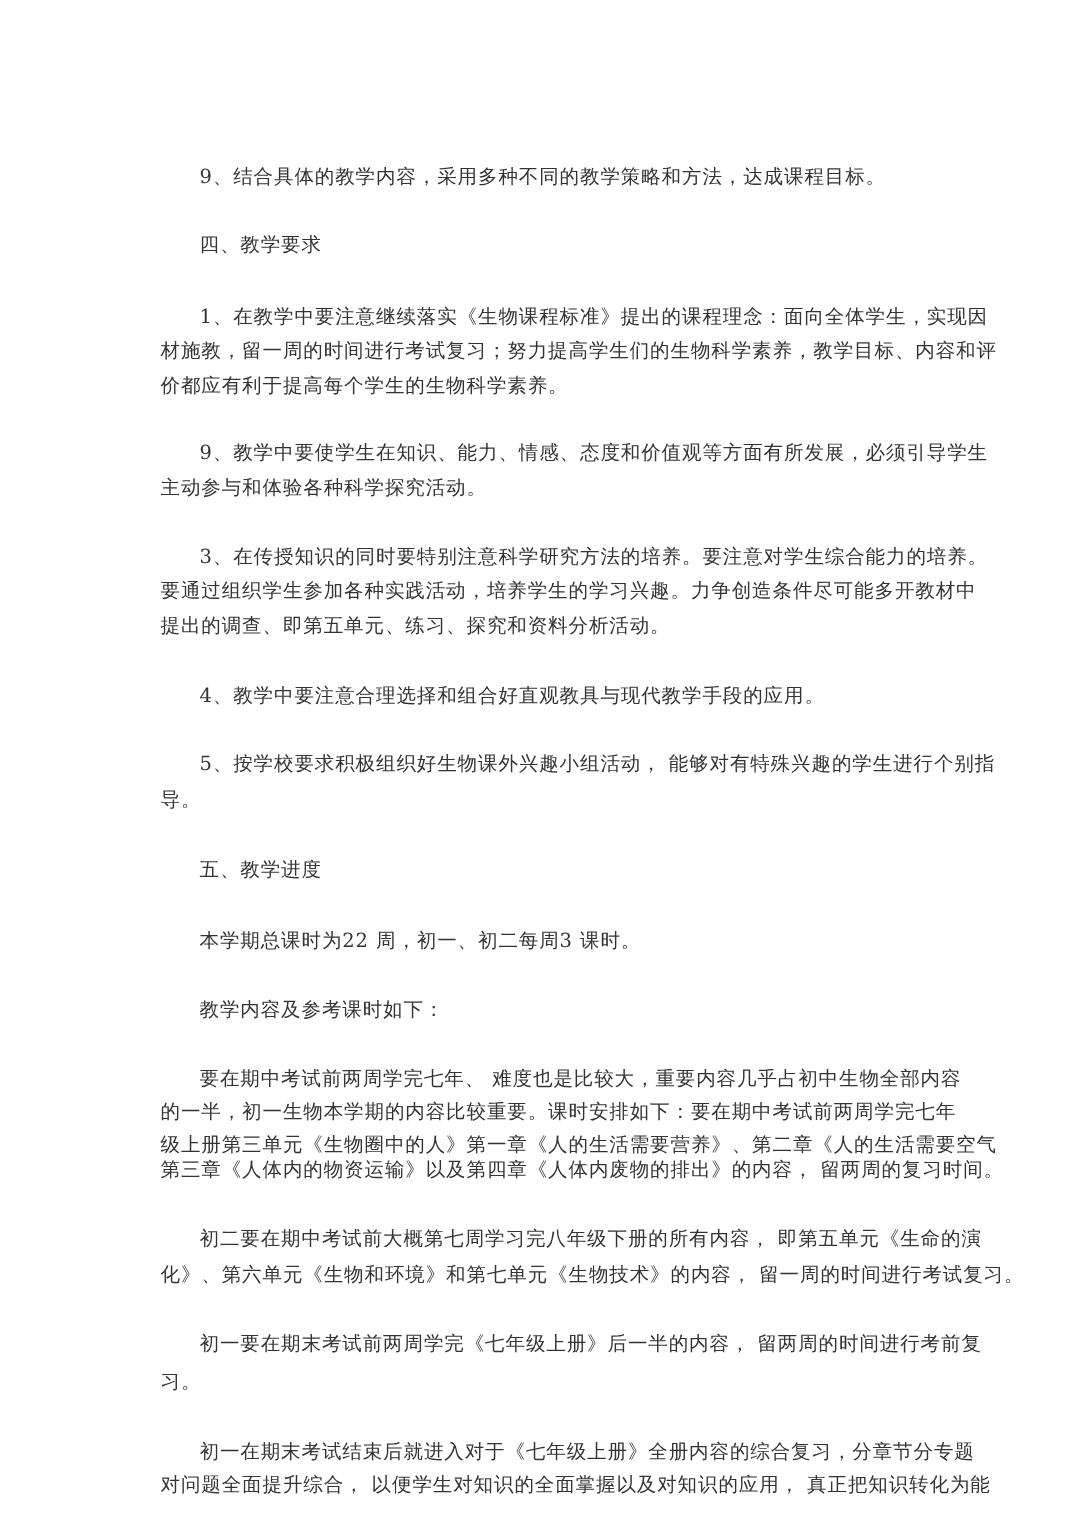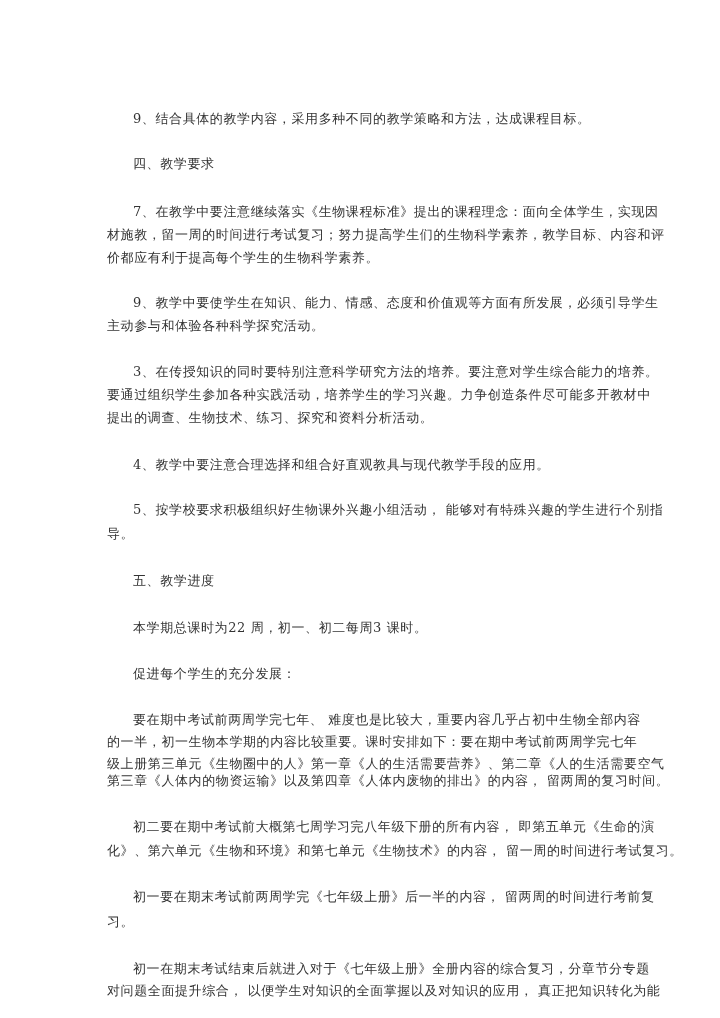--- a/index.html
+++ b/index.html
@@ -31,34 +31,34 @@
   }
   .indent { left: 26px; }
   .heading { left: 26px; }
 </style>
 </head>
 <body>
 
 <div class="page">
   <div class="line indent" style="top:111px">9、结合具体的教学内容，采用多种不同的教学策略和方法，达成课程目标。</div>
   <div class="line heading" style="top:156px">四、教学要求</div>
-  <div class="line indent" style="top:204px">7、在教学中要注意继续落实《生物课程标准》提出的课程理念：面向全体学生，实现因</div>
+  <div class="line indent" style="top:204px">1、在教学中要注意继续落实《生物课程标准》提出的课程理念：面向全体学生，实现因</div>
   <div class="line" style="top:227px">材施教，留一周的时间进行考试复习；努力提高学生们的生物科学素养，教学目标、内容和评</div>
   <div class="line" style="top:250px">价都应有利于提高每个学生的生物科学素养。</div>
   <div class="line indent" style="top:295px">9、教学中要使学生在知识、能力、情感、态度和价值观等方面有所发展，必须引导学生</div>
   <div class="line" style="top:318px">主动参与和体验各种科学探究活动。</div>
   <div class="line indent" style="top:364px">3、在传授知识的同时要特别注意科学研究方法的培养。要注意对学生综合能力的培养。</div>
   <div class="line" style="top:387px">要通过组织学生参加各种实践活动，培养学生的学习兴趣。力争创造条件尽可能多开教材中</div>
-  <div class="line" style="top:410px">提出的调查、生物技术、练习、探究和资料分析活动。</div>
+  <div class="line" style="top:410px">提出的调查、即第五单元、练习、探究和资料分析活动。</div>
   <div class="line indent" style="top:457px">4、教学中要注意合理选择和组合好直观教具与现代教学手段的应用。</div>
   <div class="line indent" style="top:502px">5、按学校要求积极组织好生物课外兴趣小组活动，  能够对有特殊兴趣的学生进行个别指</div>
   <div class="line" style="top:526px">导。</div>
   <div class="line heading" style="top:573px">五、教学进度</div>
   <div class="line indent" style="top:620px">本学期总课时为22 周，初一、初二每周3 课时。</div>
-  <div class="line indent" style="top:666px">促进每个学生的充分发展：</div>
+  <div class="line indent" style="top:666px">教学内容及参考课时如下：</div>
   <div class="line indent" style="top:712px">要在期中考试前两周学完七年、 难度也是比较大，重要内容几乎占初中生物全部内容</div>
   <div class="line" style="top:734px">的一半，初一生物本学期的内容比较重要。课时安排如下：要在期中考试前两周学完七年</div>
   <div class="line" style="top:756px">级上册第三单元《生物圈中的人》第一章《人的生活需要营养》、第二章《人的生活需要空气</div>
   <div class="line" style="top:773px">第三章《人体内的物资运输》以及第四章《人体内废物的排出》的内容，   留两周的复习时间。</div>
   <div class="line indent" style="top:819px">初二要在期中考试前大概第七周学习完八年级下册的所有内容，   即第五单元《生命的演</div>
   <div class="line" style="top:843px">化》、第六单元《生物和环境》和第七单元《生物技术》的内容，  留一周的时间进行考试复习。</div>
   <div class="line indent" style="top:889px">初一要在期末考试前两周学完《七年级上册》后一半的内容，   留两周的时间进行考前复</div>
   <div class="line" style="top:914px">习。</div>
   <div class="line indent" style="top:961px">初一在期末考试结束后就进入对于《七年级上册》全册内容的综合复习，分章节分专题</div>
   <div class="line" style="top:983px">对问题全面提升综合，  以便学生对知识的全面掌握以及对知识的应用，   真正把知识转化为能</div>

